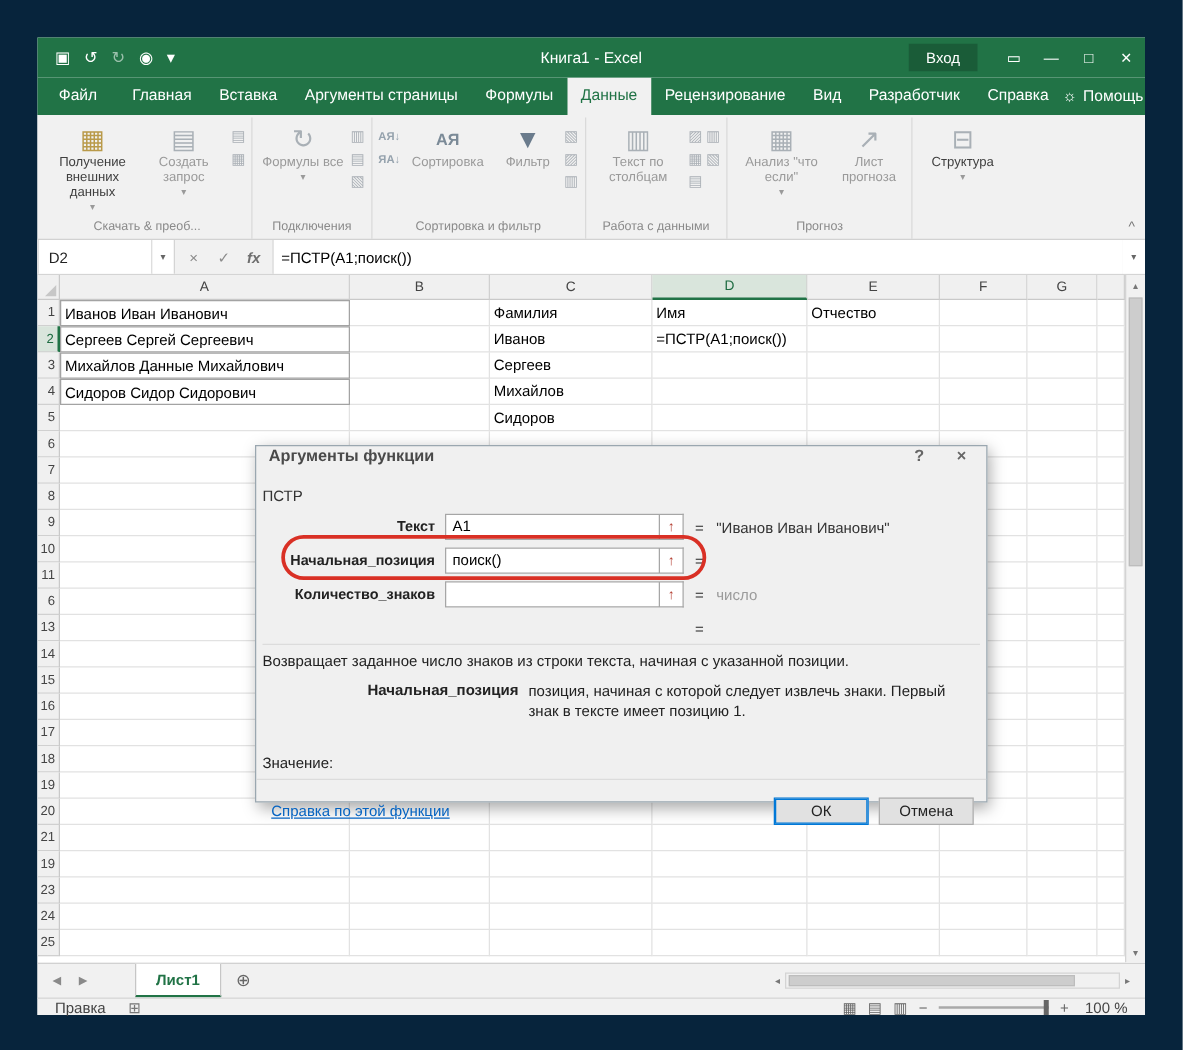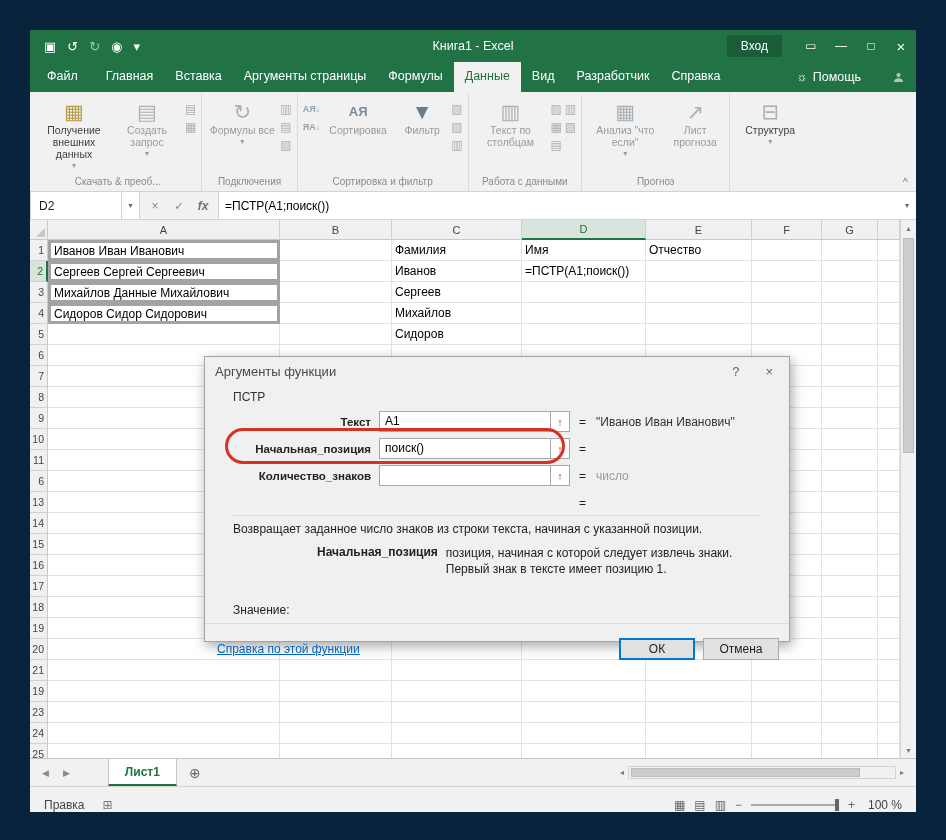--- a/index.html
+++ b/index.html
@@ -78,21 +78,21 @@
            font-size:11px; color:#444; display:flex; align-items:center; justify-content:center; }
   .col-h.sel { background:#d9e5dc; border-bottom:2px solid #217346; color:#1d6b41; }
   .col-h.filler { flex:1 1 auto; }
   .grid-row { display:flex; height:21px; }
   .row-h { width:18px; flex:0 0 18px; background:#f0f0f0; border-right:1px solid #c9c9c9;
            border-bottom:1px solid #d0d0d0; font-size:10.5px; color:#444; display:flex; align-items:center;
            justify-content:flex-end; padding-right:3px; }
   .row-h.sel { background:#d9e5dc; border-right:2px solid #217346; color:#1d6b41; }
   .cell { flex:0 0 auto; border-right:1px solid #e2e2e2; border-bottom:1px solid #e2e2e2; font-size:12px;
           color:#000; display:flex; align-items:center; padding:0 3px; white-space:nowrap; overflow:hidden; }
-  .cell.bordered { border:3px solid #a3a3a3; }
+  .cell.bordered { border:1px solid #a3a3a3; }
   .cell.spill { overflow:visible; position:relative; z-index:1; }
   .cell.filler { flex:1 1 auto; }
 
   
   .vscroll { width:16px; flex:0 0 16px; background:#f1f1f1; border-left:1px solid #d4d4d4;
              display:flex; flex-direction:column; align-items:center; }
   .vs-btn { height:16px; width:100%; display:flex; align-items:center; justify-content:center;
             font-size:8px; color:#777; }
   .vs-track { flex:1; width:100%; position:relative; }
   .vs-thumb { position:absolute; left:2px; right:2px; top:2px; height:215px; background:#cdcdcd;
@@ -106,36 +106,36 @@
               font-weight:bold; font-size:12px; border-left:1px solid #c6c6c6; border-right:1px solid #c6c6c6;
               border-bottom:2px solid #217346; margin-left:26px; }
   .addsheet { display:flex; align-items:center; padding:0 12px; color:#666; font-size:14px; }
   .hscroll { margin-left:auto; display:flex; align-items:center; width:300px; padding-right:8px; }
   .hs-btn { font-size:8px; color:#777; padding:0 4px; }
   .hs-track { flex:1; height:13px; background:#f1f1f1; border:1px solid #d4d4d4; position:relative; }
   .hs-thumb { position:absolute; top:1px; bottom:1px; left:2px; width:86%; background:#cdcdcd;
               border:1px solid #bdbdbd; }
 
   
-  .statusbar { height:26px; background:#f1f1f1; border-top:1px solid #d4d4d4; display:flex;
-               align-items:flex-end; font-size:12px; color:#444; flex:0 0 auto; }
+  .statusbar { height:14px; background:#f1f1f1; border-top:1px solid #d4d4d4; display:flex;
+               align-items:center; font-size:12px; color:#444; flex:0 0 auto; }
   .sb-left { display:flex; align-items:center; gap:18px; padding-left:14px; }
   .sb-ico { color:#777; font-size:12px; }
   .sb-right { margin-left:auto; display:flex; align-items:center; gap:9px; padding-right:14px; }
   .viewico { color:#666; font-size:12px; }
   .zoomline { width:88px; height:2px; background:#a9a9a9; position:relative; }
   .zoomthumb { position:absolute; right:0; top:-5px; width:4px; height:12px; background:#666; }
   .zoomtxt { min-width:38px; text-align:right; }
 
   
   .dialog { position:absolute; left:174px; top:326px; width:586px; height:286px; background:#f0f0f0;
             border:1px solid #9aa7b0; box-shadow:2px 4px 12px rgba(0,0,0,.35); z-index:20; font-size:12px; }
-  .dlg-title { height:28px; display:flex; align-items:center; padding:0 10px; color:#4a4a4a; font-size:13px; }
+  .dlg-title { height:28px; display:flex; align-items:flex-start; padding:0 10px; color:#4a4a4a; font-size:13px;font-weight:bold; }
   .dlg-tbtns { margin-left:auto; display:flex; gap:26px; color:#666; font-size:13px; padding-right:6px; }
-  .dlg-body { padding:0 28px; position:relative; }
+  .dlg-body { padding:0 5px; position:relative; }
   .fn-name { margin:5px 0 4px; color:#333; }
   .arg-row { display:flex; align-items:center; height:27px; }
   .arg-label { width:146px; text-align:right; font-weight:bold; padding-right:8px; color:#222;
                white-space:nowrap; font-size:11.5px; }
   .arg-input { width:172px; height:21px; background:#fff; border:1px solid #a6a6a6; padding:2px 5px;
                font-size:12px; overflow:hidden; white-space:nowrap; }
   .arg-pick { width:19px; height:21px; background:#fff; border:1px solid #a6a6a6; border-left:none;
               display:flex; align-items:center; justify-content:center; font-size:11px; color:#b23b2e; }
   .arg-eq { padding-left:9px; color:#222; }
   .arg-result { padding-left:10px; color:#333; white-space:nowrap; overflow:hidden; }
@@ -181,20 +181,21 @@
     </div>
 
     <div class="tabrow">
       <div class="file-tab">Файл</div>
       <div class="rtabs">
           <div class="rtab">Главная</div>
           <div class="rtab">Вставка</div>
           <div class="rtab">Аргументы страницы</div>
           <div class="rtab">Формулы</div>
           <div class="rtab active">Данные</div>
+          <div class="rtab">Рецензирование</div>
           <div class="rtab">Вид</div>
           <div class="rtab">Разработчик</div>
           <div class="rtab">Справка</div>
         </div>
       <div class="tab-right">
         <span class="bulbwrap">
           <span>☼</span>
           <span>Помощь</span>
         </span>
         <span class="share">

